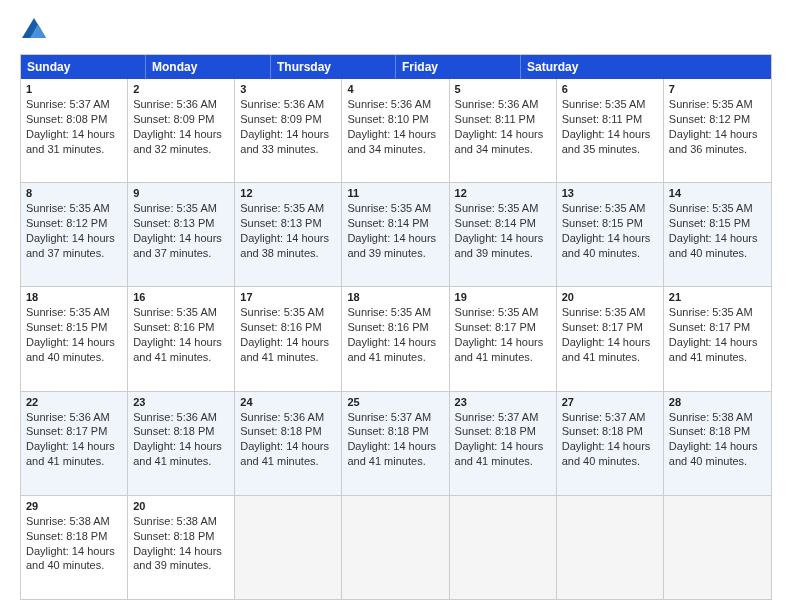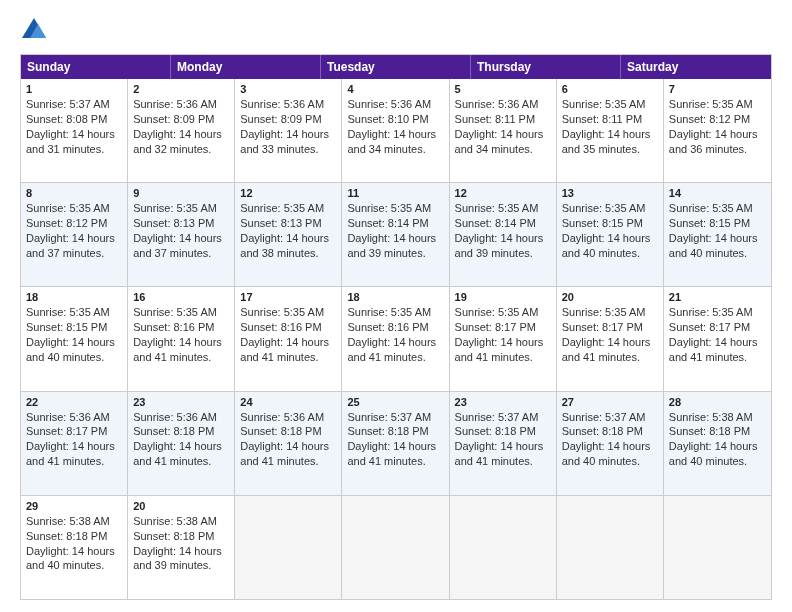--- a/index.html
+++ b/index.html
@@ -61,22 +61,22 @@
       margin-top: 2px;
     }
     .calendar {
       flex: 1;
       display: flex;
       flex-direction: column;
       border: 1px solid #ccc;
     }
     .cal-header {
       display: grid;
-      grid-template-columns: repeat(5, 1fr);
-      background: #4c1d95;
+      grid-template-columns: repeat(6, 1fr);
+      background: #1d4ed8;
     }
     .cal-header-cell {
       color: #fff;
       font-size: 12px;
       font-weight: bold;
       padding: 5px 6px;
       text-align: left;
       border-right: 1px solid rgba(255,255,255,0.3);
     }
     .cal-header-cell:last-child { border-right: none; }
@@ -135,22 +135,22 @@
     <div class="title-block">
       <div class="title-month"></div>
       <div class="title-location"></div>
     </div>
   </div>
 
   <div class="calendar">
     <div class="cal-header" id="cal-header">
         <div class="cal-header-cell">Sunday</div>
         <div class="cal-header-cell">Monday</div>
-        <div class="cal-header-cell">Tuesday</div>
         <div class="cal-header-cell">Thursday</div>
+        <div class="cal-header-cell">Friday</div>
         <div class="cal-header-cell">Saturday</div>
       </div>
     <div class="cal-body" id="cal-body">
         <div class="cal-row">
           <div class="cal-cell">
             <span class="cal-day-num">1</span>
             <div class="cal-info" style="white-space: pre-line;">Sunrise: 5:37 AM
 Sunset: 8:08 PM
 Daylight: 14 hours
 and 31 minutes.</div>

